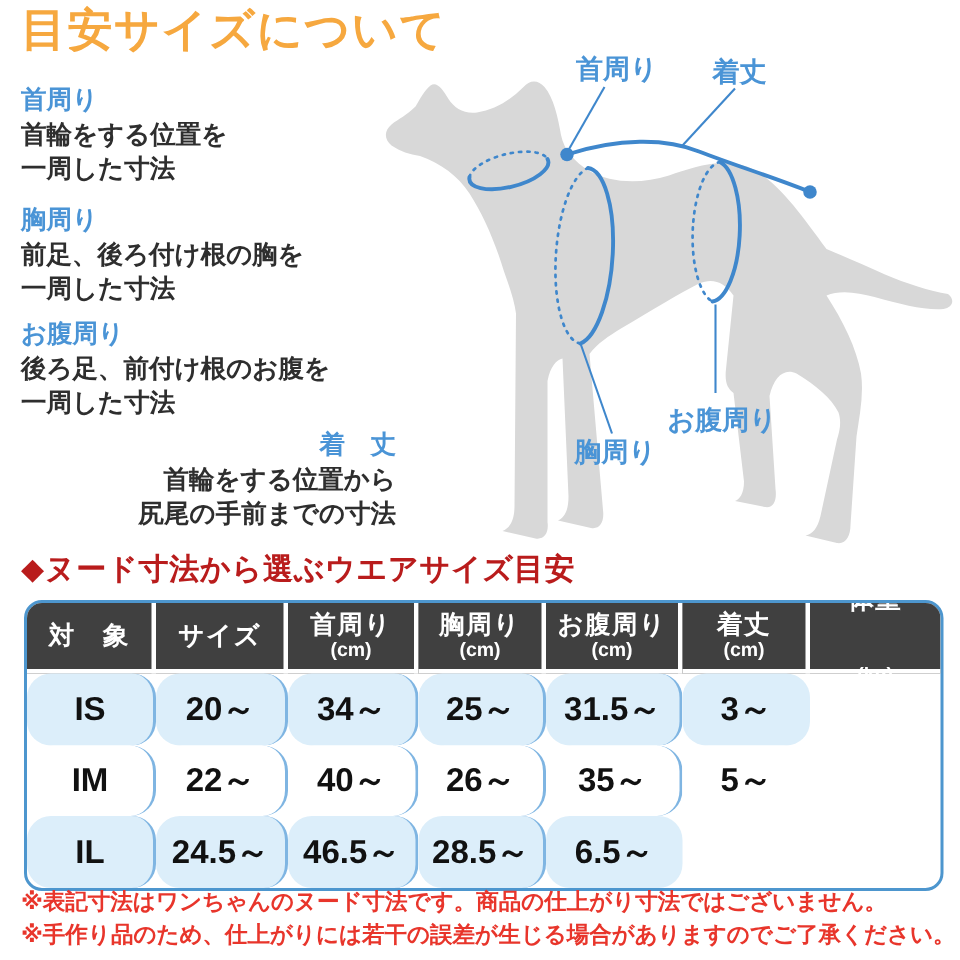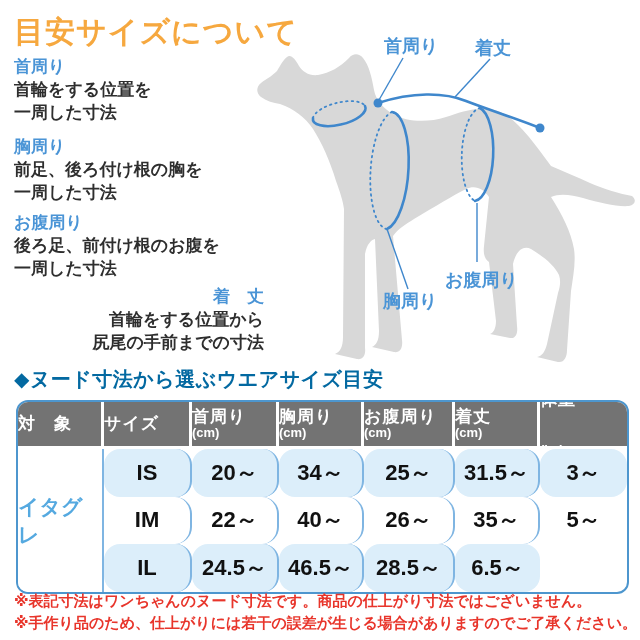--- a/index.html
+++ b/index.html
@@ -1,55 +1,55 @@
 <!DOCTYPE html>
 <html><head>
 <meta charset="utf-8">
 <style>
   html,body { margin:0; padding:0; background:#ffffff; }
   .page {
     position:relative; width:640px; height:640px; background:#ffffff;
     font-family:"Liberation Sans","DejaVu Sans",sans-serif; overflow:hidden;
   }
   .page-title {
-    position:absolute; left:14px; top:12px;
+    position:absolute; left:14px; top:0;
     font-size:30px; font-weight:bold; color:#F6A83F; letter-spacing:1px;
   }
   
   .guide-item { position:absolute; left:14px; width:250px; }
   .guide-label { font-size:17px; font-weight:bold; color:#4A94D6; line-height:22px; }
   .guide-line  { font-size:17px; font-weight:600; color:#2E2E2E; line-height:23px; }
   .gi-0 { top:56px; } .gi-1 { top:136px; } .gi-2 { top:212px; } .gi-3 { top:286px;text-align:right; }
 
   
   .dog-svg { position:absolute; left:230px; top:40px; width:410px; height:340px; }
   .diagram-label {
     position:absolute; font-size:18px; font-weight:bold; color:#4A94D6; white-space:nowrap;
   }
   .dl-neck   { left:384px; top:34px; }
   .dl-length { left:475px; top:36px; }
   .dl-chest  { left:383px; top:289px; }
   .dl-belly  { left:445px; top:268px; }
 
   .section-heading {
     position:absolute; left:14px; top:366px;
-    font-size:20px; font-weight:bold; color:#0369a1; letter-spacing:0.5px;
+    font-size:20px; font-weight:bold; color:#b91c1c; letter-spacing:0.5px;
   }
 
   
   .sizing-table {
     position:absolute; left:16px; top:400px; width:609px; height:190px;
     border:2px solid #4D96CE; border-radius:12px; overflow:hidden; background:#fff;
     display:grid;
     grid-template-columns:86px 88px 87px 85px 91px 85px 1fr;
     grid-template-rows:47px 1fr 1fr 1fr;
   }
   .th {
-    background:#737373; color:#fff; font-weight:bold;
-    display:flex; flex-direction:column; align-items:flex-start; justify-content:center;
+    background:#404040; color:#fff; font-weight:bold;
+    display:flex; flex-direction:column; align-items:center; justify-content:center;
     border-right:3px solid #fff; border-bottom:3px solid #fff;
   }
   .th:nth-child(7) { border-right:none;gap:34px; }
   .th .h-main { font-size:17px; line-height:18px; letter-spacing:1px; }
   .th .h-sub  { font-size:13px; line-height:14px; font-weight:bold; }
   .td {
     display:flex; align-items:center; justify-content:center;
     font-size:22px; font-weight:bold; color:#111;
     border-right:2px solid #7FB5E2;
   }
@@ -199,21 +199,20 @@
     </div>
     <div class="th">
       <span class="h-main">着丈</span>
       <span class="h-sub">(cm)</span>
     </div>
     <div class="th">
       <span class="h-main">体重</span>
       <span class="h-sub">(kg)</span>
     </div>
 
-    <div class="target-cell">イタグレ</div>
 
     <div class="td row-alt" style="grid-row:2">IS</div>
     <div class="td row-alt" style="grid-row:2">20～</div>
     <div class="td row-alt" style="grid-row:2">34～</div>
     <div class="td row-alt" style="grid-row:2">25～</div>
     <div class="td row-alt" style="grid-row:2">31.5～</div>
     <div class="td row-alt last" style="grid-row:2">3～</div>
 
     <div class="td row-plain" style="grid-row:3">IM</div>
     <div class="td row-plain" style="grid-row:3">22～</div>

